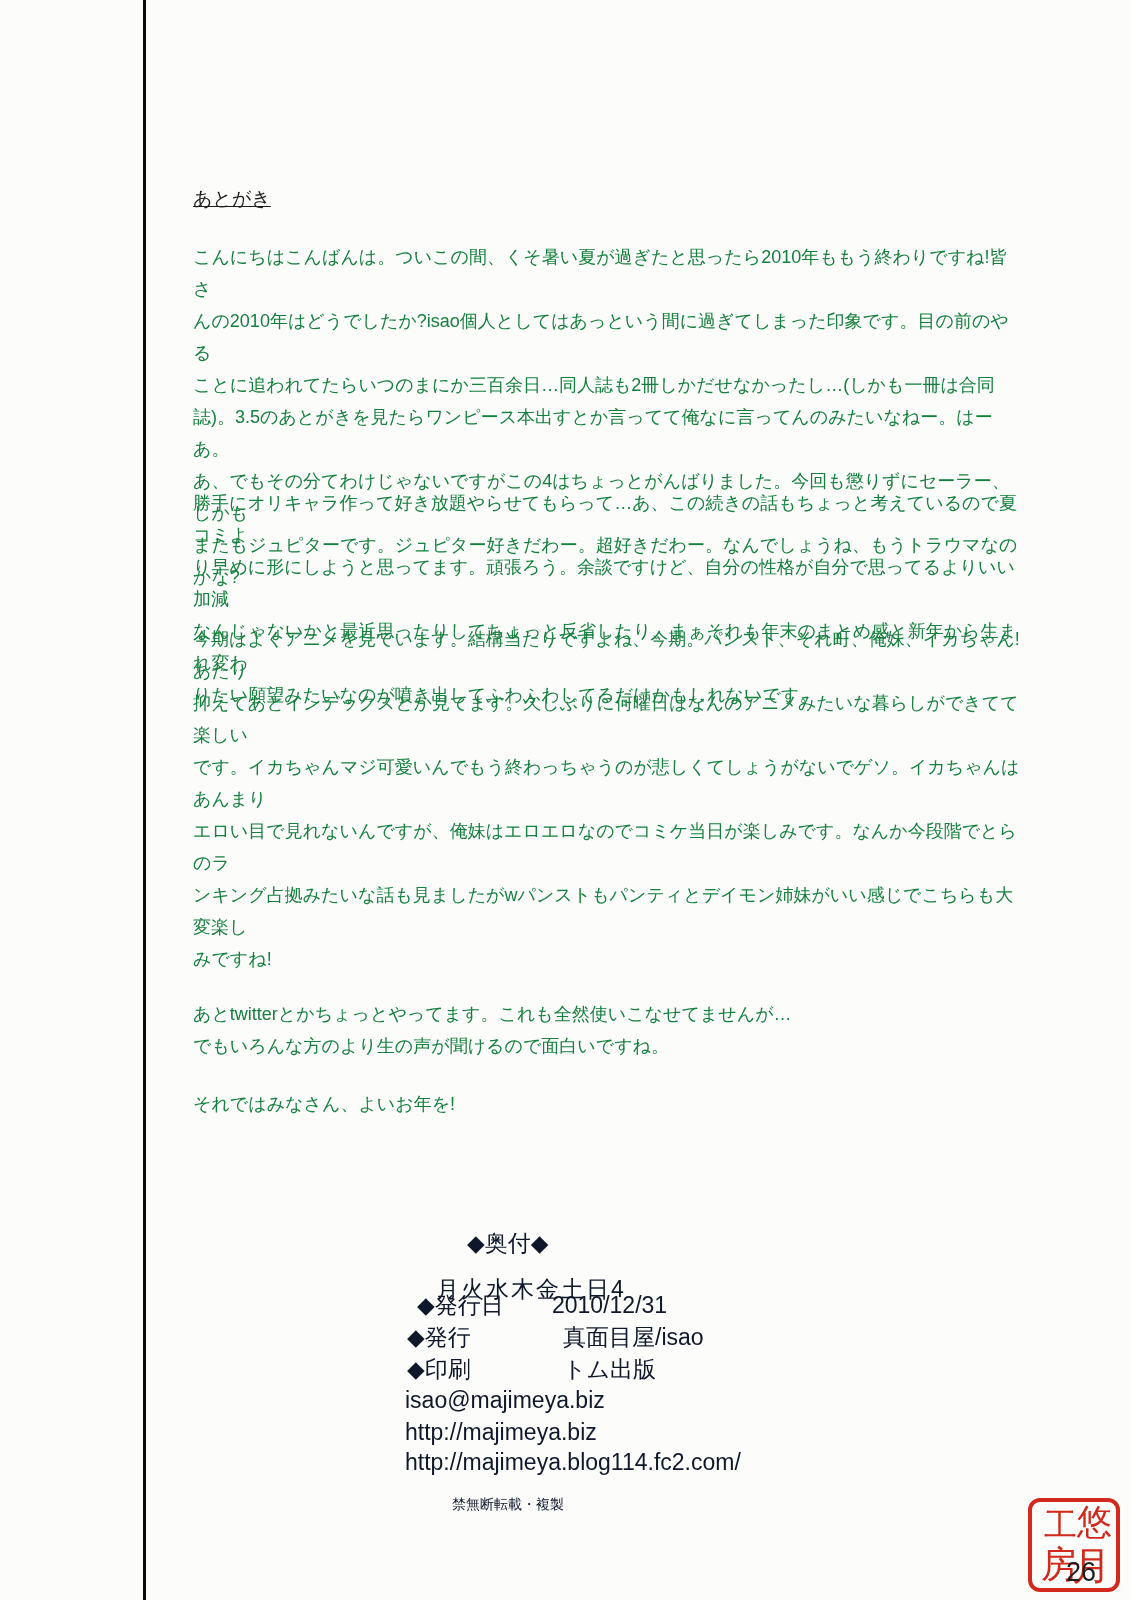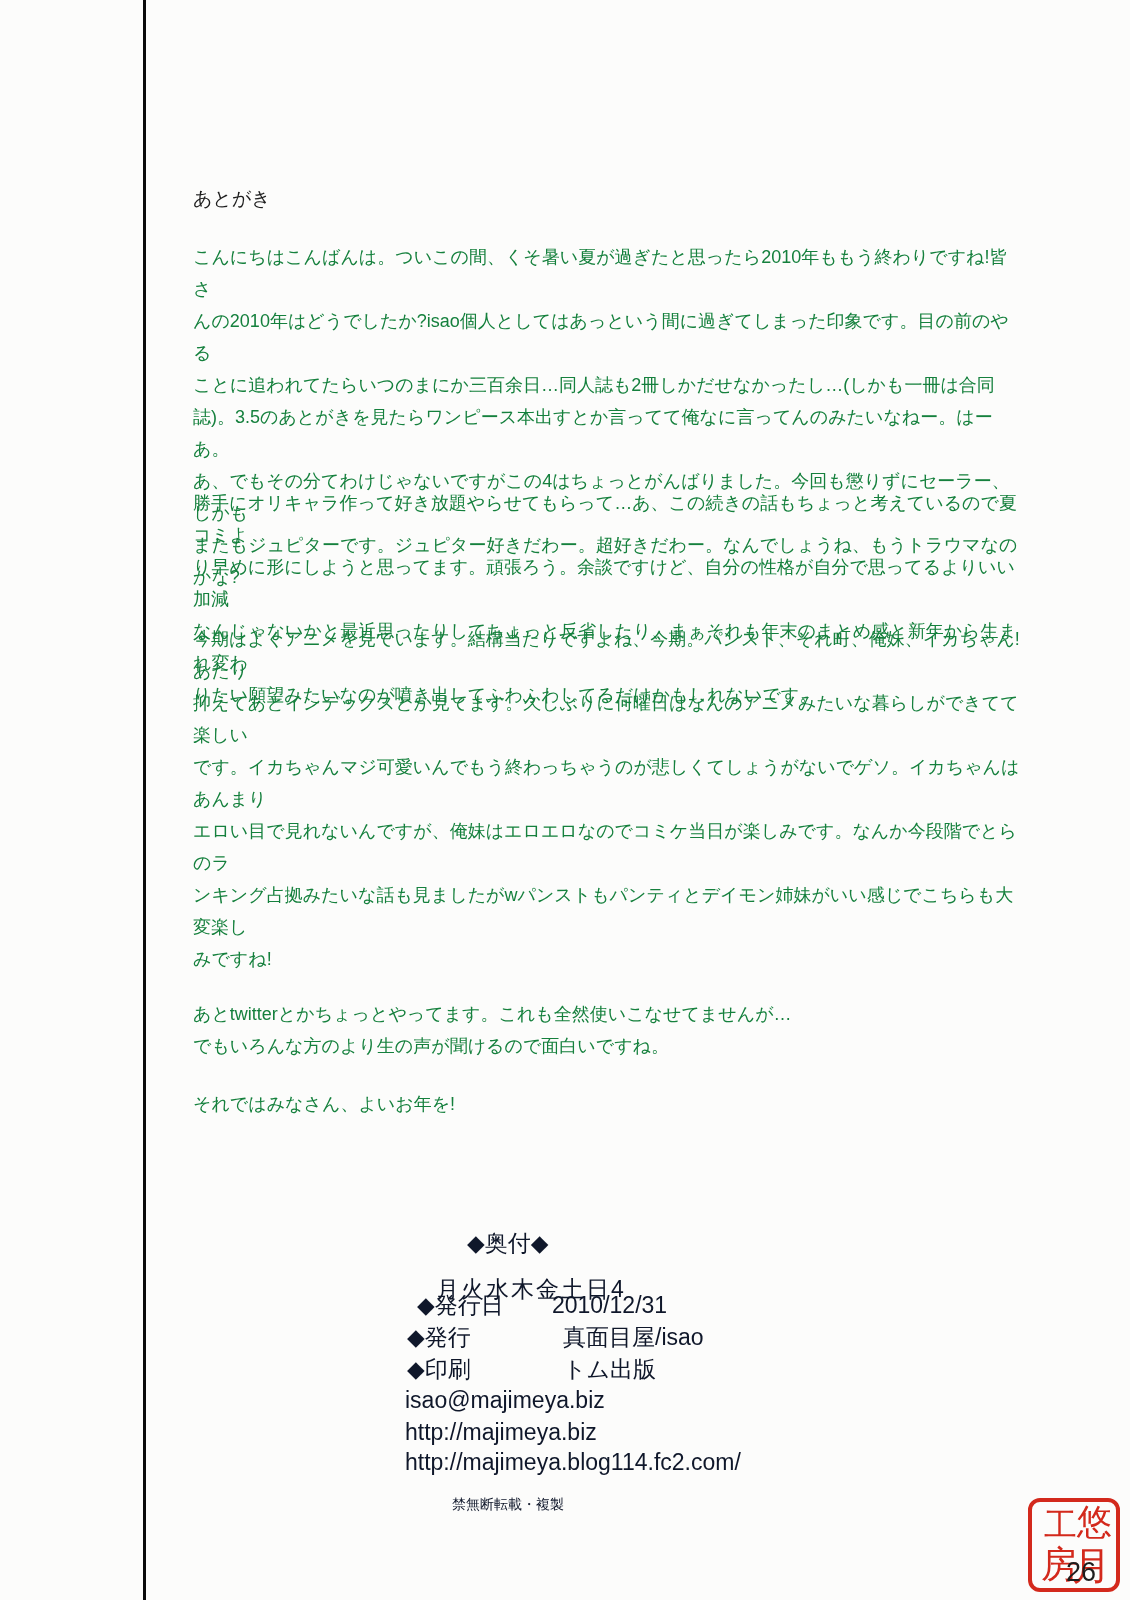--- a/index.html
+++ b/index.html
@@ -17,20 +17,21 @@
     left:143px; top:0;
     width:3px; height:1600px;
     background:#0b0b0b;
   }
   .afterword-title {
     position:absolute;
     left:193px; top:183px;
     font-size:19px; line-height:32px;
     font-weight:500;
     white-space:pre-line;
+    text-decoration:underline;
   }
   .body-par {
     position:absolute;
     left:193px;
     width:830px;
     font-size:18px;
     line-height:32px;
     white-space:pre-line;
     letter-spacing:0px;
     color:#15803d;

